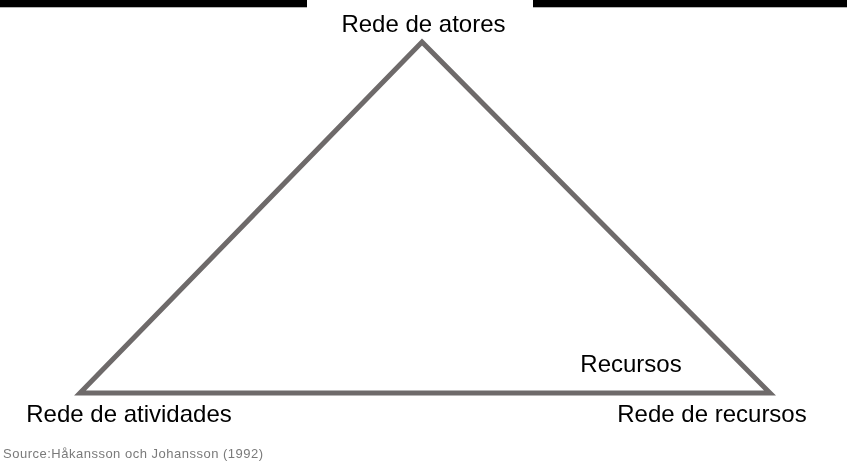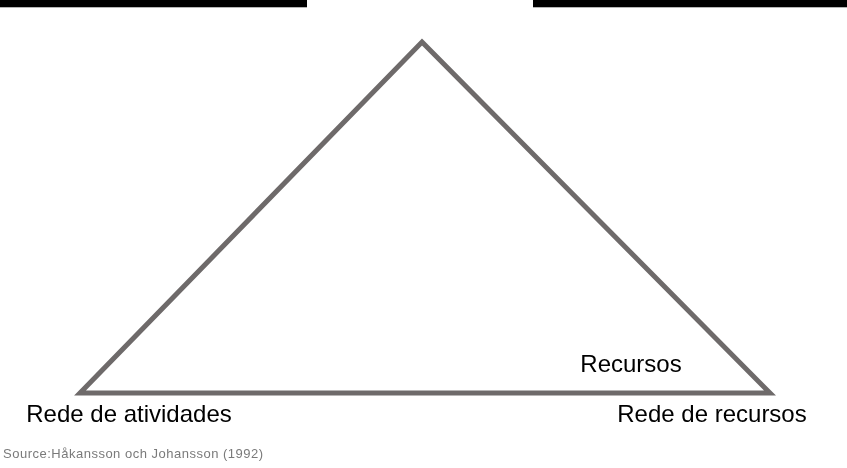--- a/index.html
+++ b/index.html
@@ -71,20 +71,21 @@
 
 <div class="slide">
 
   <div class="top-bar top-bar-left"></div>
   <div class="top-bar top-bar-right"></div>
 
   <svg class="triangle-svg" viewBox="0 0 847 468" xmlns="http://www.w3.org/2000/svg">
     <polygon points="422,42 770,393 80,393" fill="none" stroke-width="5" stroke-linejoin="miter" stroke="#6e6a6a"></polygon>
   </svg>
 
+  <div class="label apex-label">Rede de atores</div>
 
 
 
   <div class="label label-centered inner-right">Recursos</div>
 
   <div class="label label-centered bottom-left">Rede de atividades</div>
 
   <div class="label label-centered bottom-right">Rede de recursos</div>
 
   <div class="source-note">Source:Håkansson och Johansson (1992)</div>

